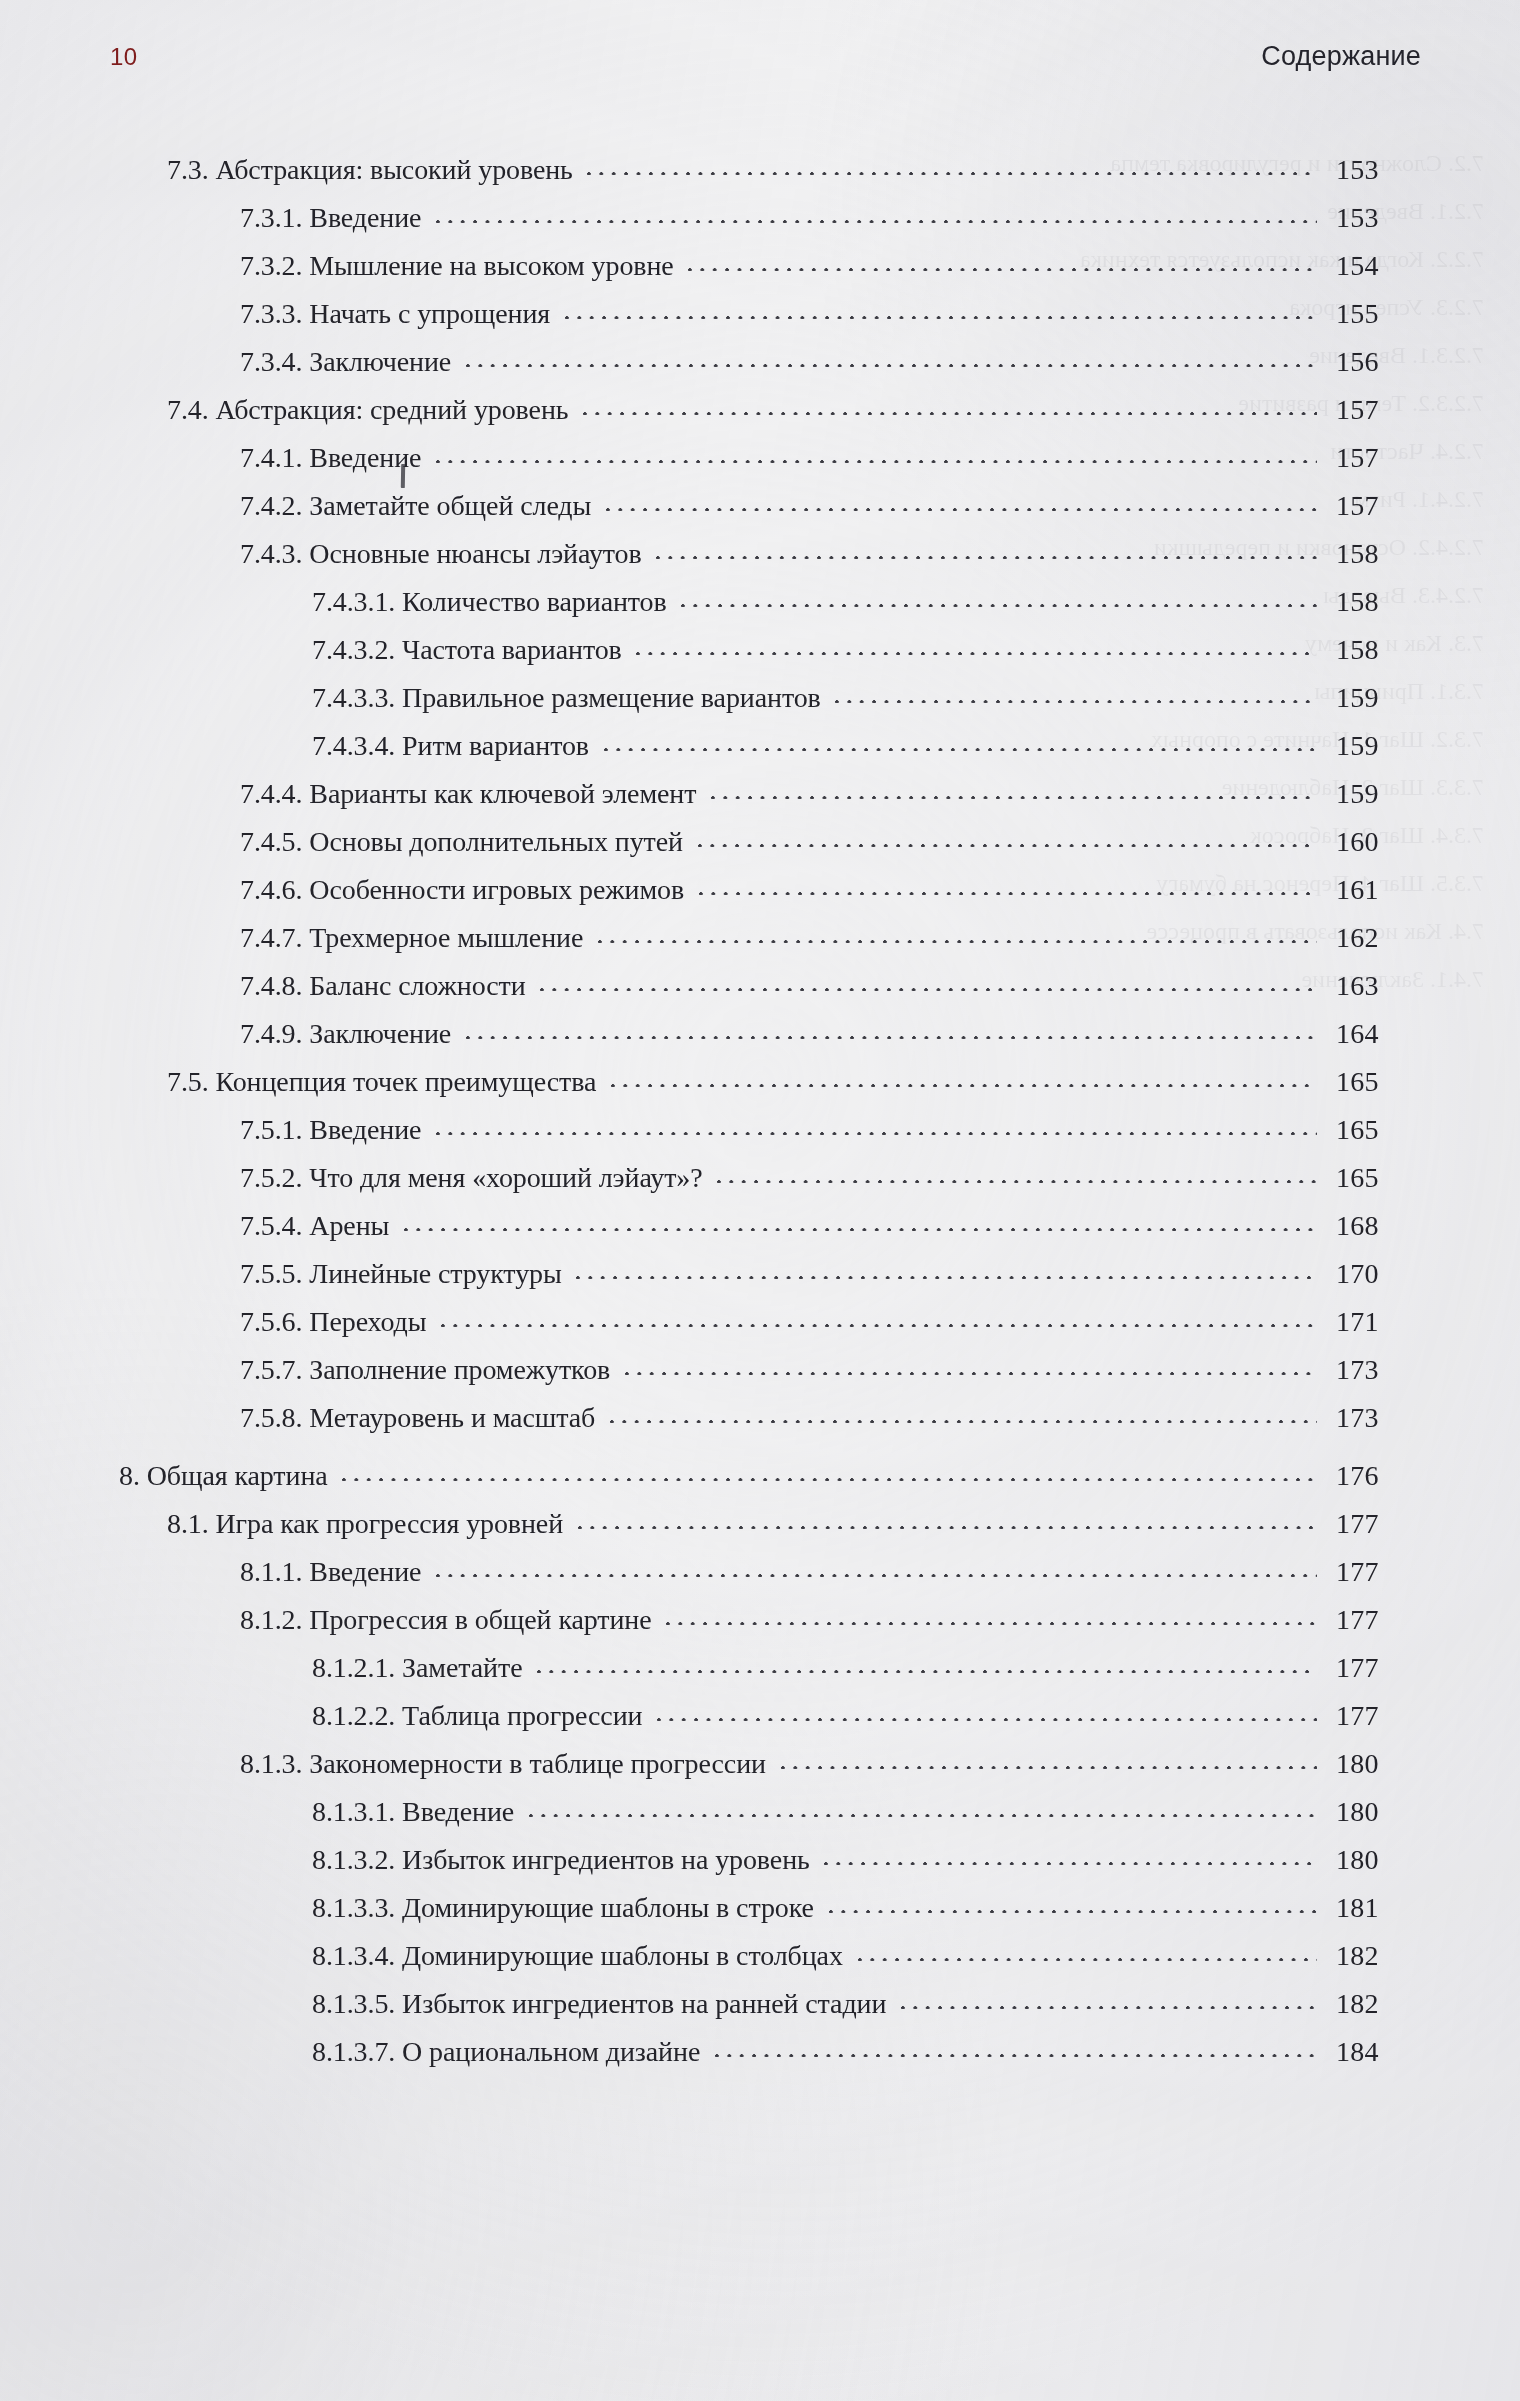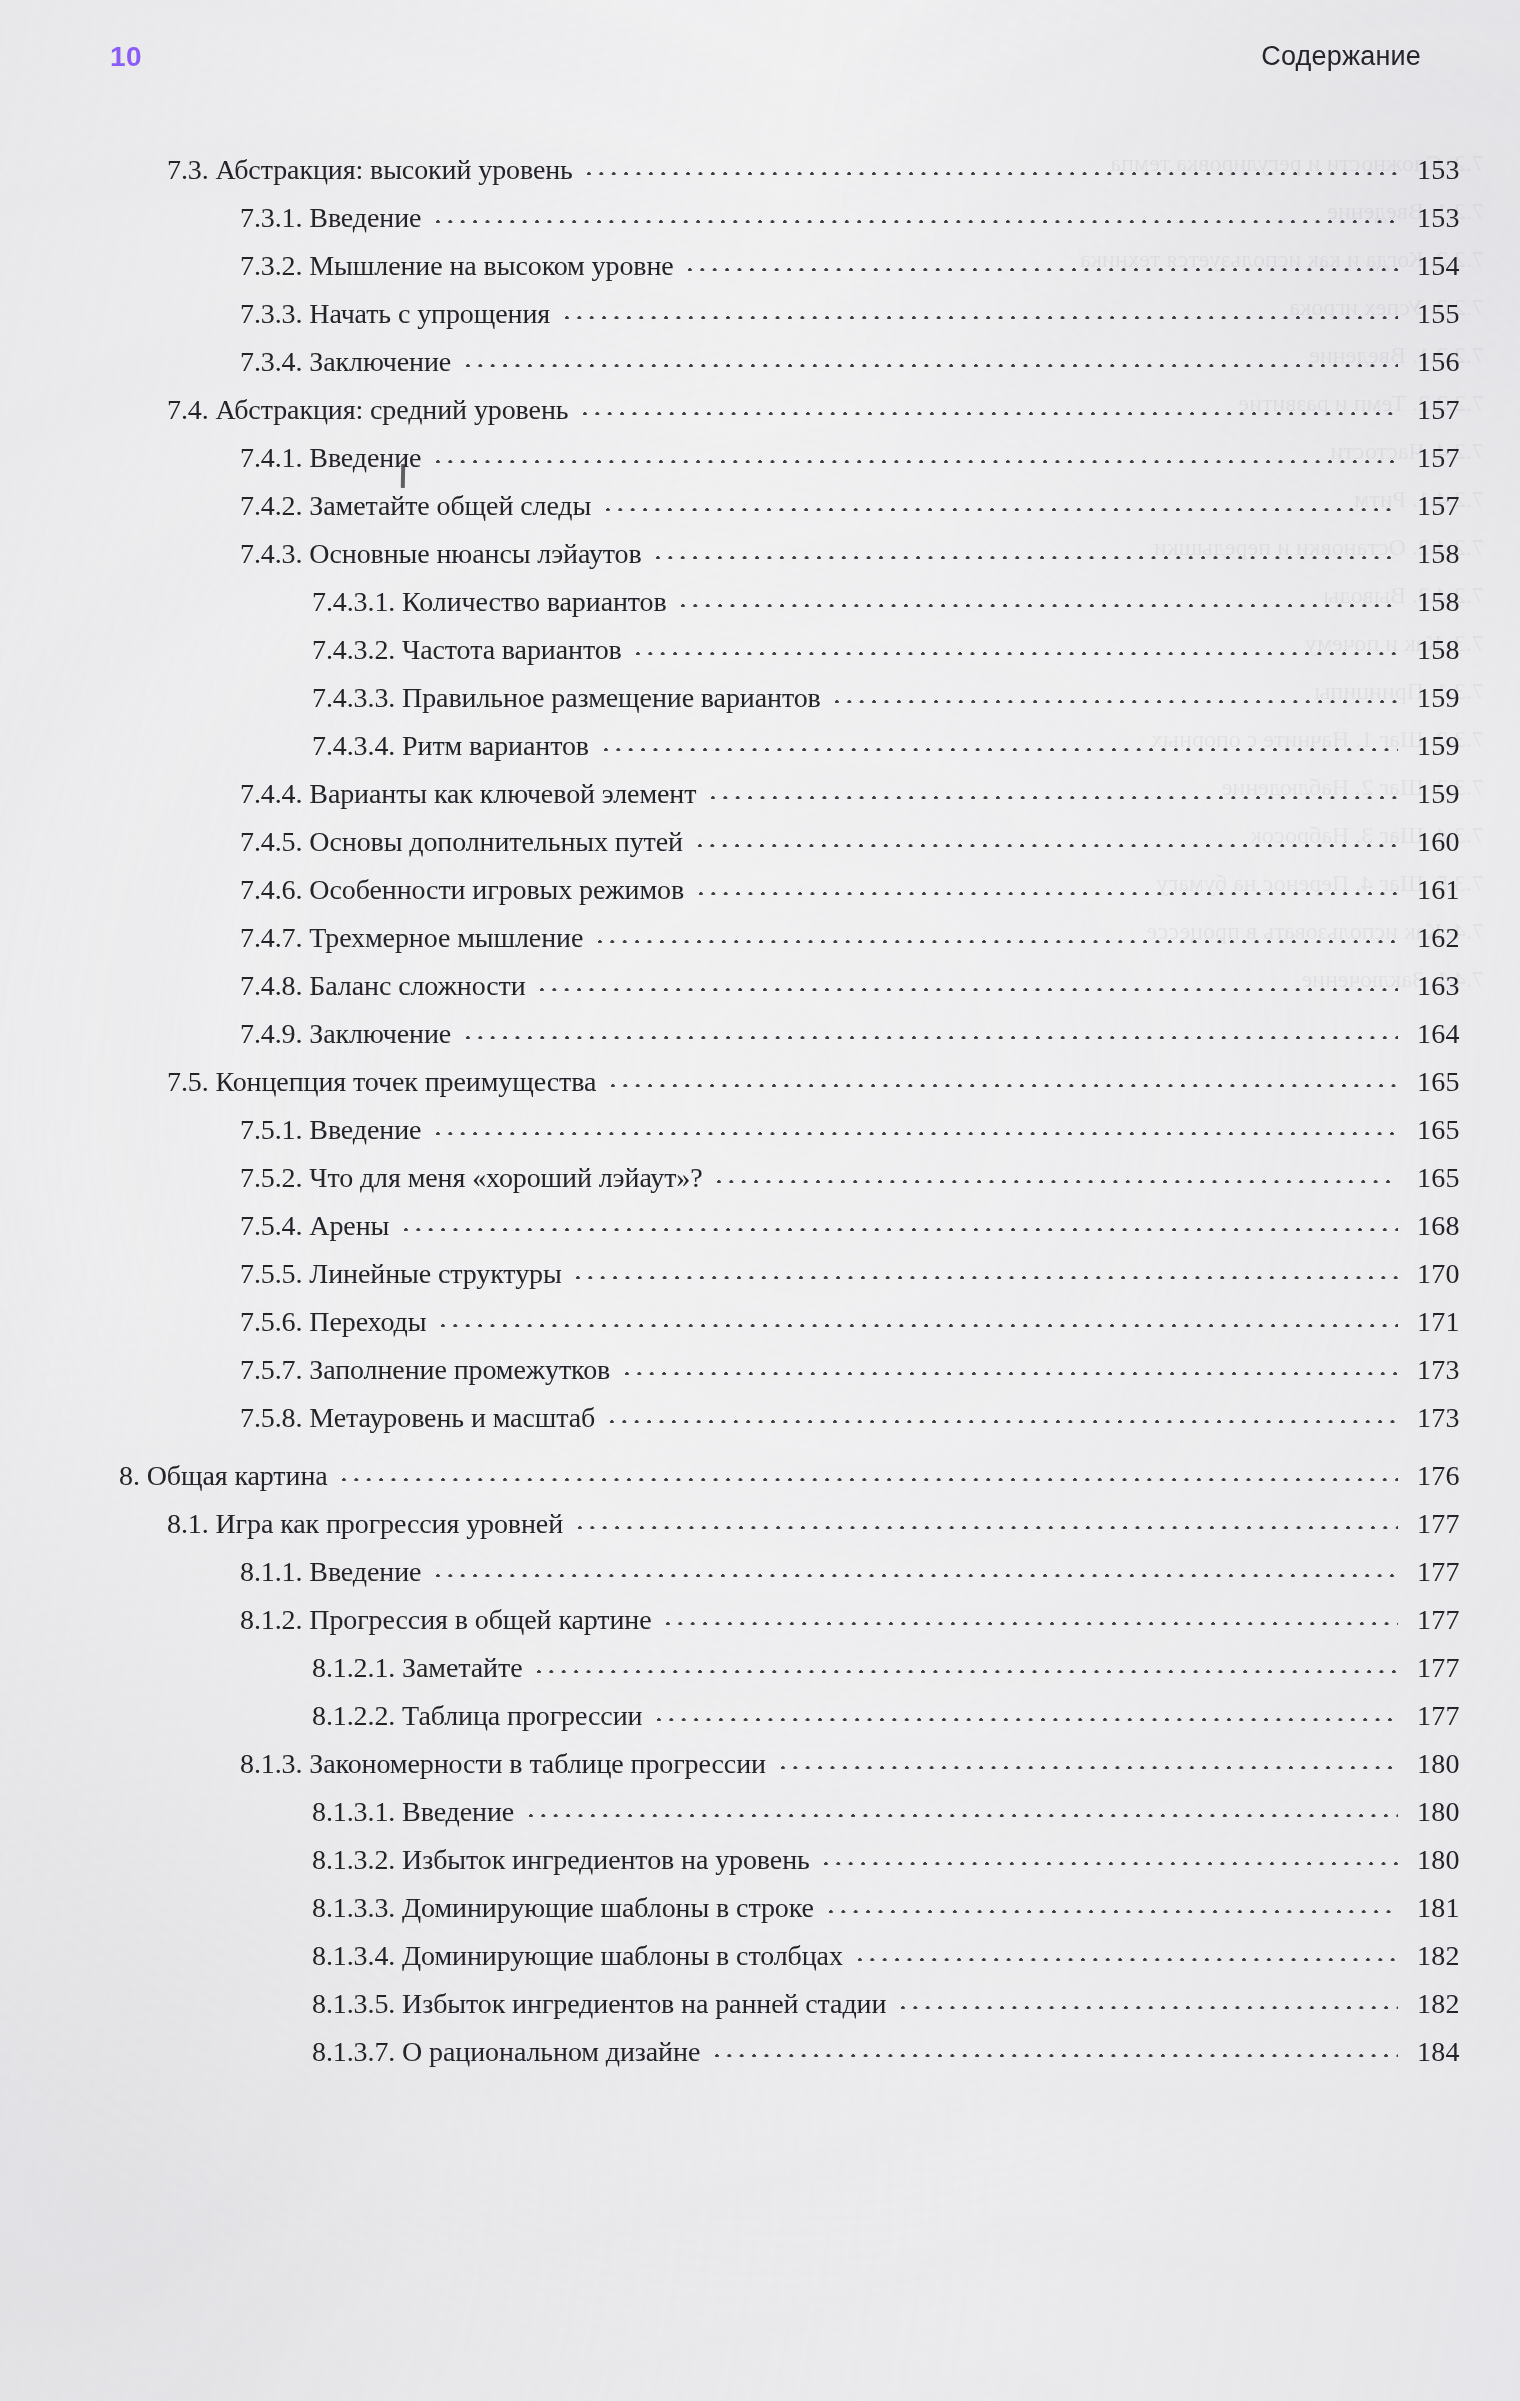--- a/index.html
+++ b/index.html
@@ -60,39 +60,39 @@
     top: 35px;
     height: 43px;
     padding: 0 100px 0 110px;
     display: flex;
     align-items: center;
     justify-content: space-between;
     box-sizing: border-box;
   }
   .folio {
     font-family: "Liberation Sans", "DejaVu Sans", sans-serif;
-    font-weight: 700;
-    font-size: 28px;
+    font-weight: 400;
+    font-size: 24px;
     letter-spacing: 0.5px;
-    color: #8b5cf6;
+    color: #7f1d1d;
   }
   .head-title {
     font-family: "Liberation Sans", "DejaVu Sans", sans-serif;
     font-size: 27px;
     color: #24242c;
     letter-spacing: 0.2px;
   }
 
   
   .toc {
     position: absolute;
     left: 0;
     right: 0;
     top: 156px;
-    padding: 0 35px 0 0;
+    padding: 0 116px 0 0;
     box-sizing: border-box;
   }
 
   .toc-entry {
     display: flex;
     align-items: baseline;
     height: 48px;
     box-sizing: border-box;
     white-space: nowrap;
   }

